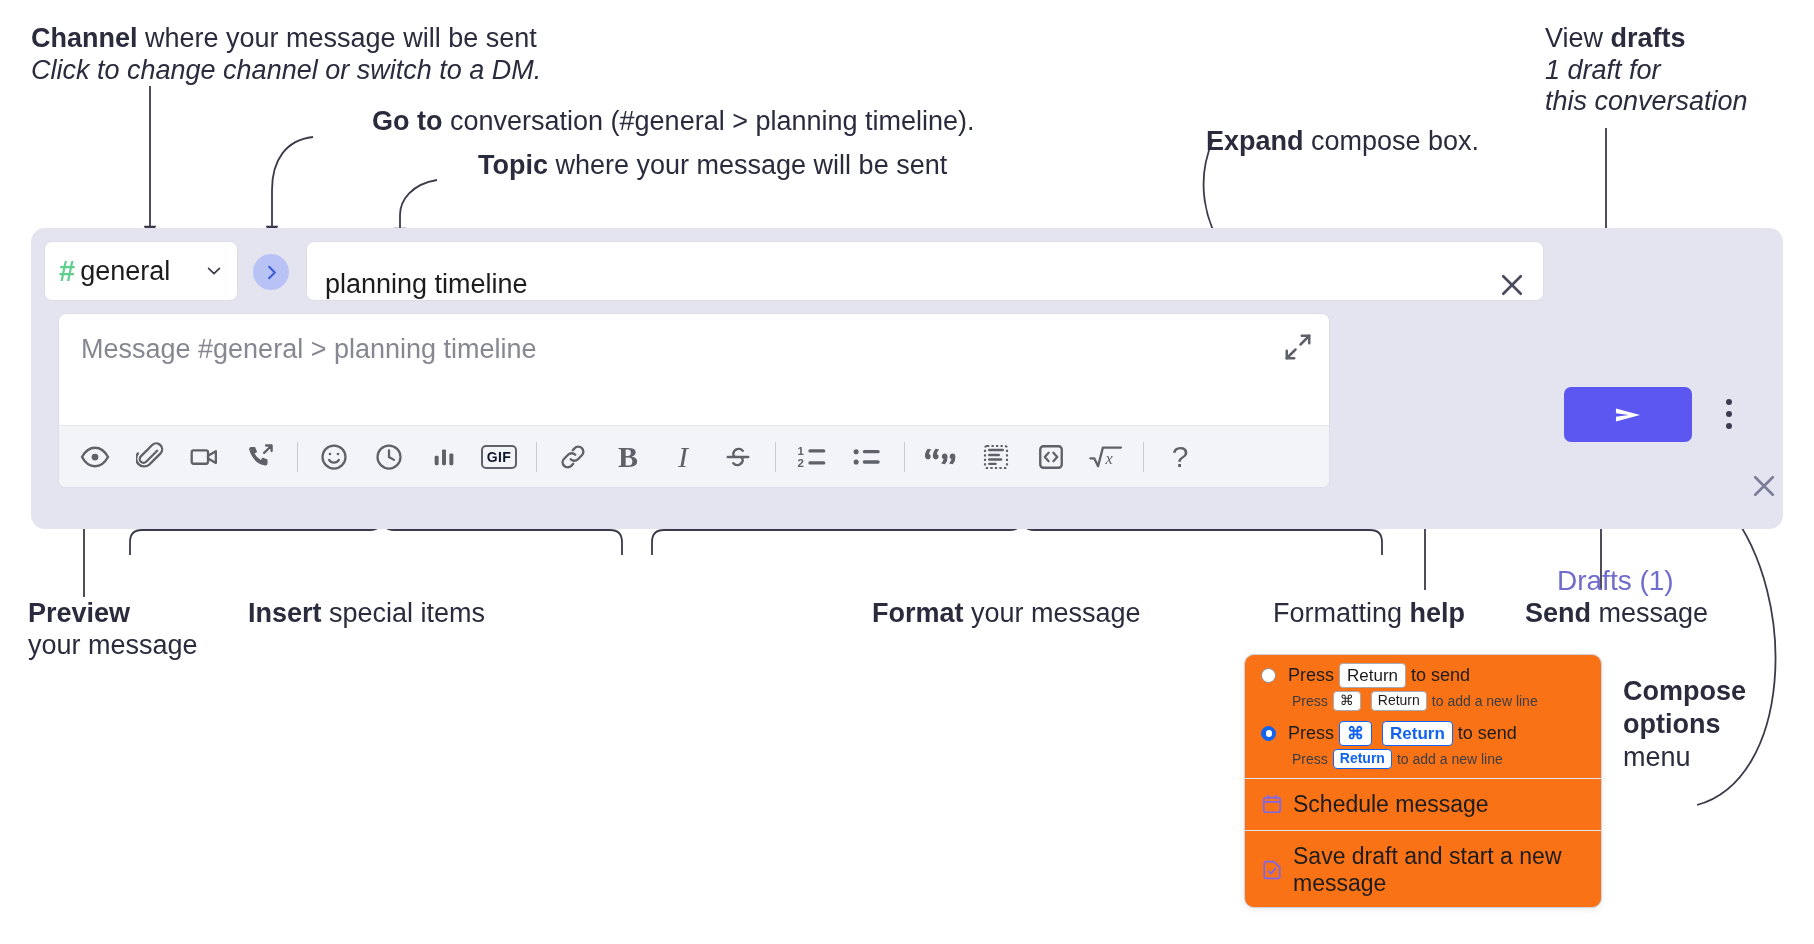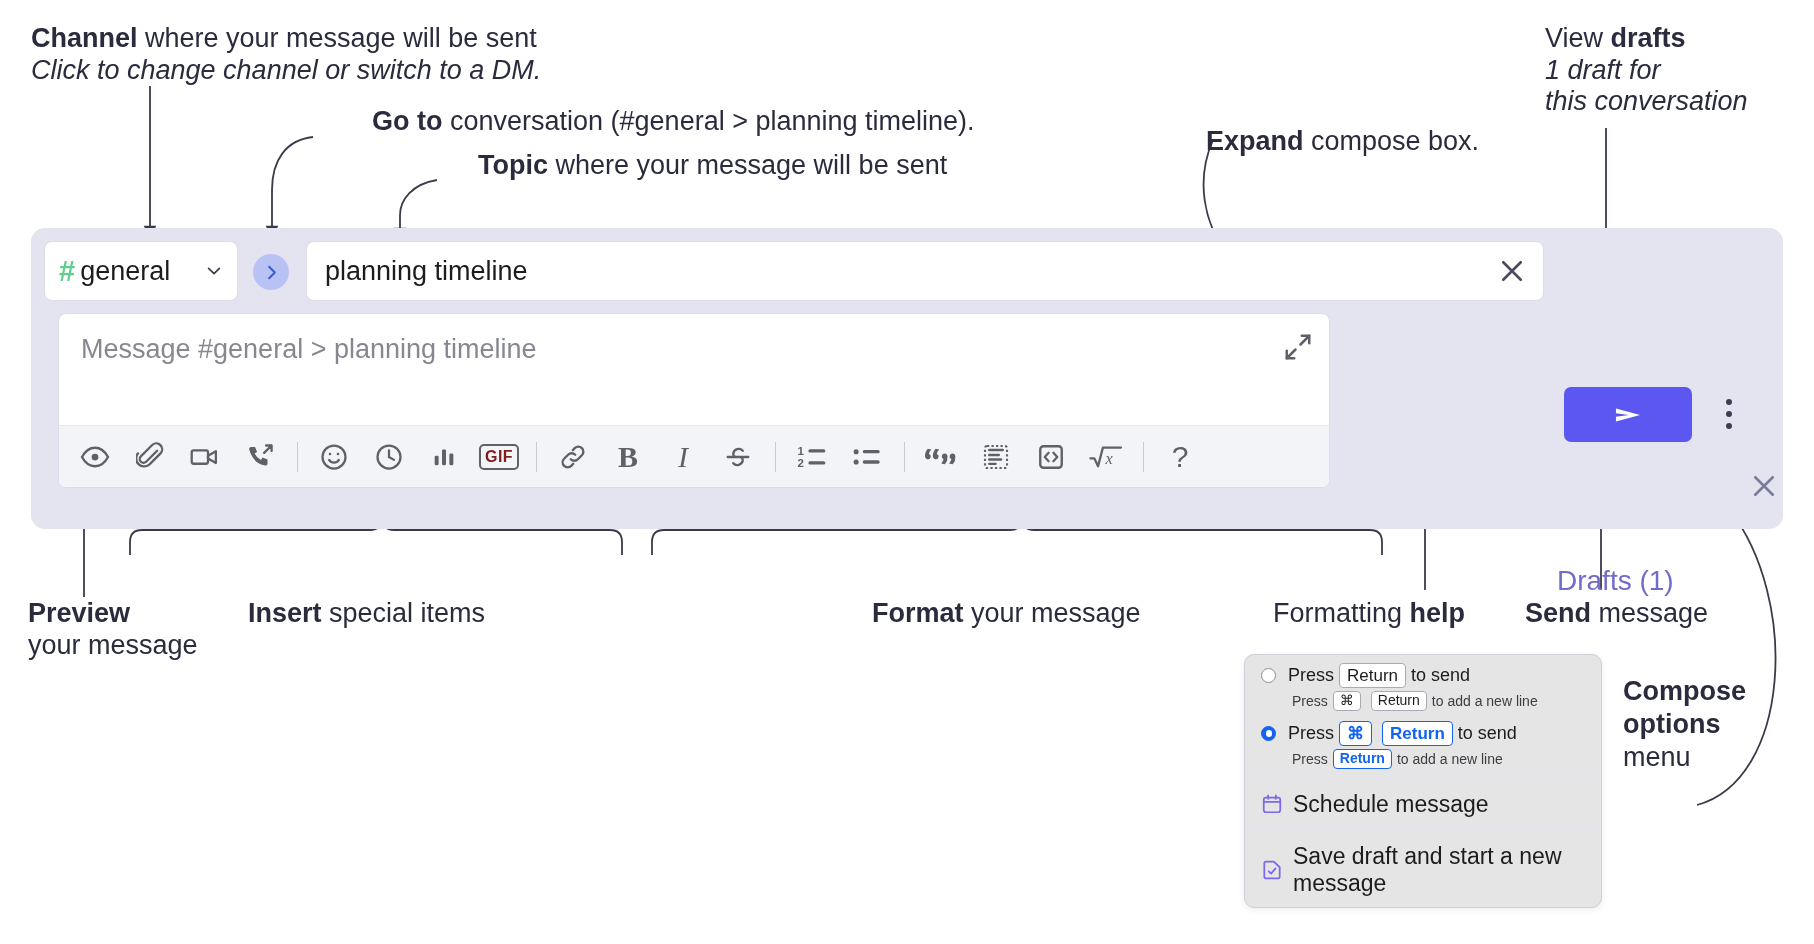--- a/index.html
+++ b/index.html
@@ -66,21 +66,21 @@
     display: flex; align-items: center; justify-content: center;
     cursor: pointer;
   }
 
   .topic-field {
     position: absolute; left: 262px; top: 0;
     width: 1238px; height: 60px;
     background: #ffffff;
     border: 1px solid #dcdde8;
     border-radius: 8px;
-    display: flex; align-items: center;
+    display: flex; align-items: flex-end;
     padding: 0 16px 0 18px;
   }
   .topic-text { font-size: 27px; color: #1d1c1d; flex: 1; }
   .topic-clear { width: 30px; height: 30px; cursor: pointer; }
 
   
   .msgbox {
     position: absolute; left: 14px; top: 72px;
     width: 1272px; height: 175px;
     background: #ffffff;
@@ -108,22 +108,22 @@
   .tb-btn {
     width: 44px; height: 44px;
     display: flex; align-items: center; justify-content: center;
     margin-right: 11px;
     cursor: pointer;
     color: #5f6168;
   }
   .tb-sep { width: 1px; height: 30px; background: #c8cad2; margin: 0 14px 0 4px; }
   .gif-box {
     border: 2.4px solid #5f6168; border-radius: 5px;
-    font-size: 16px; font-weight: 700; letter-spacing: .4px;
-    padding: 2px 4px; color: #7f1d1d;
+    font-size: 14px; font-weight: 700; letter-spacing: .4px;
+    padding: 2px 4px; color: #0f172a;
     font-family: "Liberation Sans", sans-serif;
   }
   .qmark { font-size: 30px; color: #5f6168; font-weight: 400; }
 
   
   .send-btn {
     position: absolute; left: 1533px; top: 159px;
     width: 128px; height: 55px;
     background: #5b57f0; border-radius: 7px;
     display: flex; align-items: center; justify-content: center;
@@ -146,21 +146,21 @@
   .panel-close {
     position: absolute; left: 1718px; top: 243px;
     width: 30px; height: 30px; cursor: pointer;
   }
 
   
   #popup {
     position: absolute;
     left: 1244px; top: 654px;
     width: 358px; height: 254px;
-    background: #e5e5e5;
+    background: #f97316;
     border: 1px solid #cfd0da;
     border-radius: 10px;
     box-shadow: 0 2px 7px rgba(0,0,0,.07);
     font-family: "Liberation Sans", sans-serif;
   }
   .opt { position: relative; padding: 8px 0 2px 0; }
   .opt-main { display: flex; align-items: center; font-size: 18px; color: #1d1c1d; padding-left: 16px; }
   .opt-sub  { display: flex; align-items: center; font-size: 14px; color: #3c3c43; padding-left: 47px; margin-top: 3px; }
   .radio {
     width: 15px; height: 15px; border-radius: 50%;

